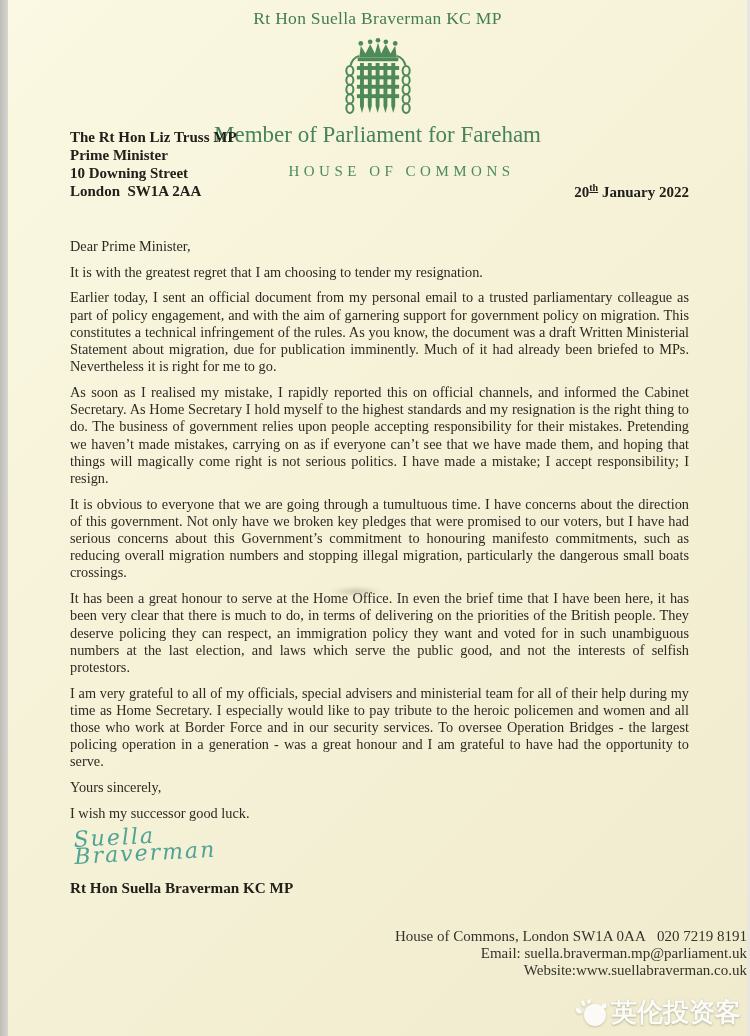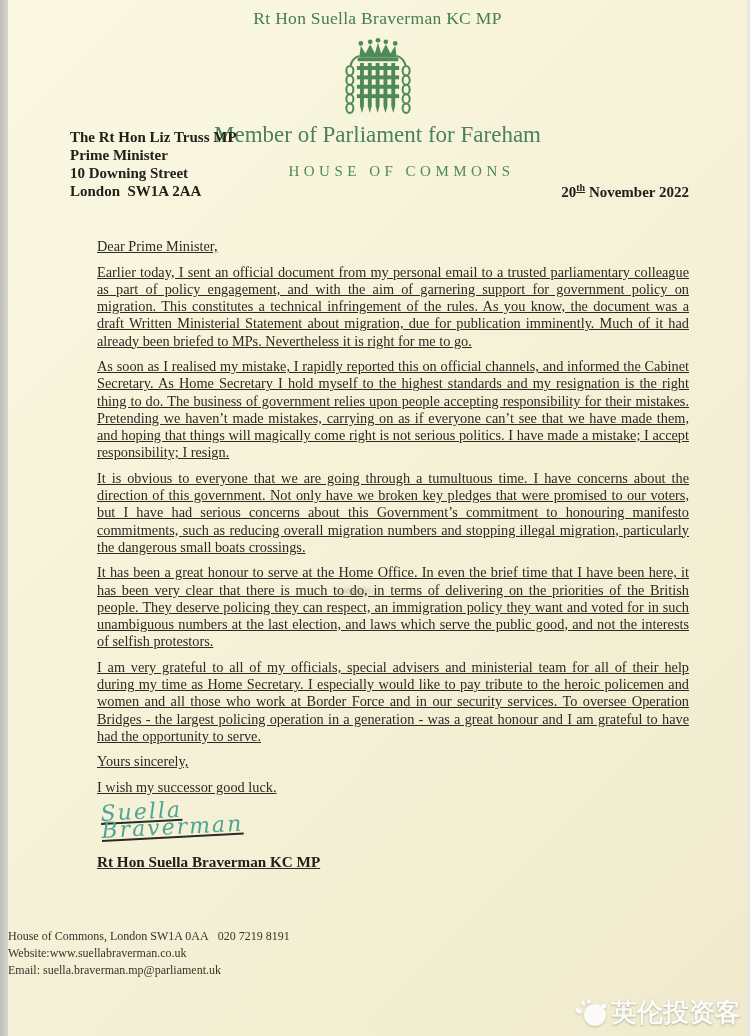--- a/index.html
+++ b/index.html
@@ -28,38 +28,37 @@
     position:absolute;left:62px;top:128px;text-align:left;
     font-weight:bold;font-size:15px;line-height:18px;color:#21201a;
   }
   .date-line{
     position:absolute;right:58px;top:182px;
     font-weight:bold;font-size:15px;color:#21201a;
   }
   sup{font-size:10px;text-decoration:underline;}
   
   .body-text{
-    padding:8px 58px 0 89px;
+    padding:8px 58px 0 62px;
     font-size:14.3px;line-height:17.2px;text-align:justify;
     color:#2c2a22;
-    text-decoration:underline;
   }
   .body-text p{margin:0 0 8.5px 0;}
   .body-text p.no-just{text-align:left;}
   .signature{
     margin:6px 0 0 4px;
     font-family:"DejaVu Serif",serif;font-style:italic;
     font-size:22px;color:#4fa496;letter-spacing:2px;
     transform:rotate(-3deg);transform-origin:left center;width:220px;
   }
   .signed-name{font-weight:bold;font-size:15.2px;margin-top:14px;text-align:left;color:#21201a;}
   
   .contact{
     position:absolute;left:0;right:0;top:928px;
-    text-align:left;font-size:12px;line-height:17px;color:#34332b;
+    text-align:right;font-size:15px;line-height:17px;color:#34332b;
   }
   
   .smudge{
     position:absolute;left:322px;top:586px;width:52px;height:11px;
     background:radial-gradient(ellipse at center,rgba(125,125,110,.35),rgba(125,125,110,0) 70%);
     filter:blur(1px);
   }
   
   .watermark{
     position:absolute;right:6px;bottom:6px;
@@ -120,42 +119,43 @@
       <div class="role-line">Member of Parliament for Fareham</div>
       <div class="house-line">HOUSE OF COMMONS</div>
 
       <div class="recipient">
         <div>The Rt Hon Liz Truss MP</div>
         <div>Prime Minister</div>
         <div>10 Downing Street</div>
         <div>London&nbsp; SW1A 2AA</div>
       </div>
 
-      <div class="date-line"><span>20</span><sup>th</sup><span> November 2022</span></div>
+      <div class="date-line"><span>20</span><sup>th</sup><span> January 2022</span></div>
     </div>
 
     <div class="body-text">
       <p class="no-just">Dear Prime Minister,</p>
+      <p>It is with the greatest regret that I am choosing to tender my resignation.</p>
       <p>Earlier today, I sent an official document from my personal email to a trusted parliamentary colleague as part of policy engagement, and with the aim of garnering support for government policy on migration. This constitutes a technical infringement of the rules. As you know, the document was a draft Written Ministerial Statement about migration, due for publication imminently. Much of it had already been briefed to MPs. Nevertheless it is right for me to go.</p>
       <p>As soon as I realised my mistake, I rapidly reported this on official channels, and informed the Cabinet Secretary. As Home Secretary I hold myself to the highest standards and my resignation is the right thing to do. The business of government relies upon people accepting responsibility for their mistakes. Pretending we haven’t made mistakes, carrying on as if everyone can’t see that we have made them, and hoping that things will magically come right is not serious politics. I have made a mistake; I accept responsibility; I resign.</p>
       <p>It is obvious to everyone that we are going through a tumultuous time. I have concerns about the direction of this government. Not only have we broken key pledges that were promised to our voters, but I have had serious concerns about this Government’s commitment to honouring manifesto commitments, such as reducing overall migration numbers and stopping illegal migration, particularly the dangerous small boats crossings.</p>
       <p>It has been a great honour to serve at the Home Office. In even the brief time that I have been here, it has been very clear that there is much to do, in terms of delivering on the priorities of the British people. They deserve policing they can respect, an immigration policy they want and voted for in such unambiguous numbers at the last election, and laws which serve the public good, and not the interests of selfish protestors.</p>
       <p>I am very grateful to all of my officials, special advisers and ministerial team for all of their help during my time as Home Secretary. I especially would like to pay tribute to the heroic policemen and women and all those who work at Border Force and in our security services. To oversee Operation Bridges - the largest policing operation in a generation - was a great honour and I am grateful to have had the opportunity to serve.</p>
       <p class="no-just">Yours sincerely,</p>
       <p class="no-just">I wish my successor good luck.</p>
       <div class="signature">Suella Braverman</div>
       <div class="signed-name">Rt Hon Suella Braverman KC MP</div>
     </div>
 
     <div class="smudge"></div>
 
     <div class="contact">
       <div>House of Commons, London SW1A 0AA&nbsp;&nbsp; 020 7219 8191</div>
+      <div>Email: suella.braverman.mp@parliament.uk</div>
       <div>Website:www.suellabraverman.co.uk</div>
-      <div>Email: suella.braverman.mp@parliament.uk</div>
     </div>
 
     <div class="watermark">
       <svg class="wm-logo" width="38" height="30" viewBox="0 0 38 30" aria-hidden="true">
         <g fill="rgba(255,255,255,0.95)">
           <circle cx="22" cy="17" r="11"></circle>
           <path d="M10 8 Q6 4 10 2 Q13 5 12 8 Z"></path>
           <path d="M7 16 Q2 15 3 10 Q8 10 9 14 Z"></path>
           <path d="M14 5 Q14 1 18 1 Q19 4 16 6 Z"></path>
           <circle cx="31" cy="8" r="2.5"></circle>

